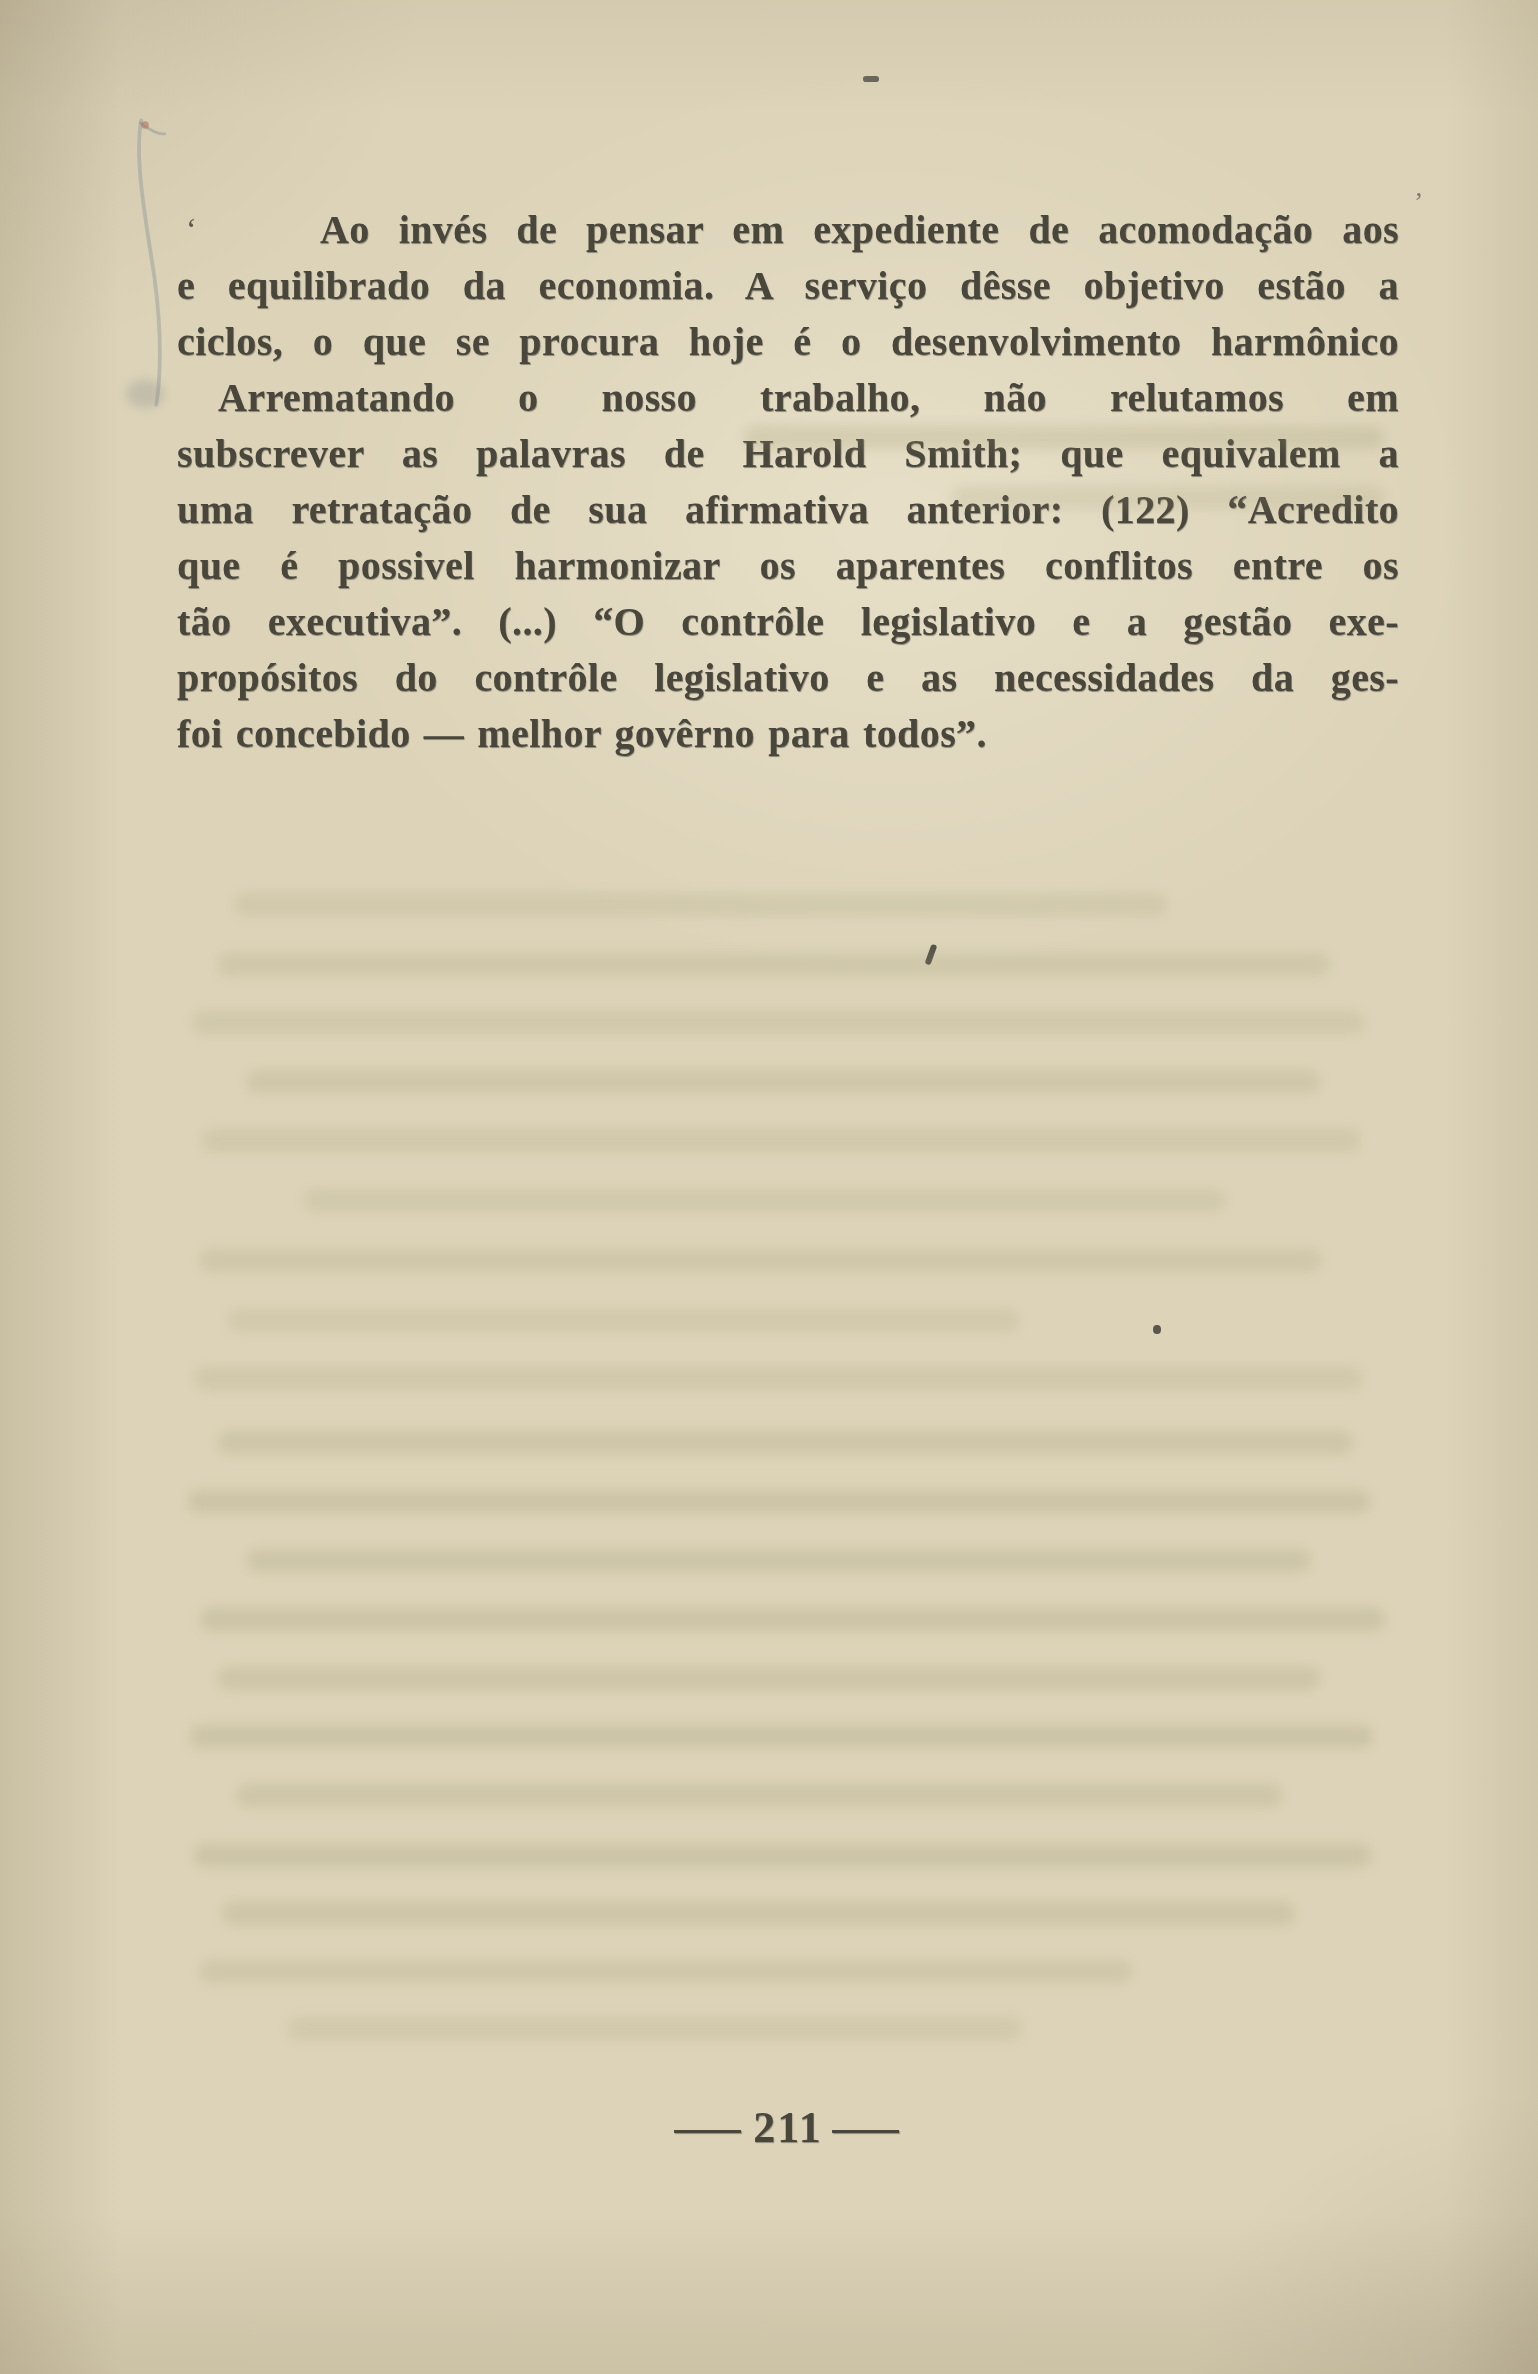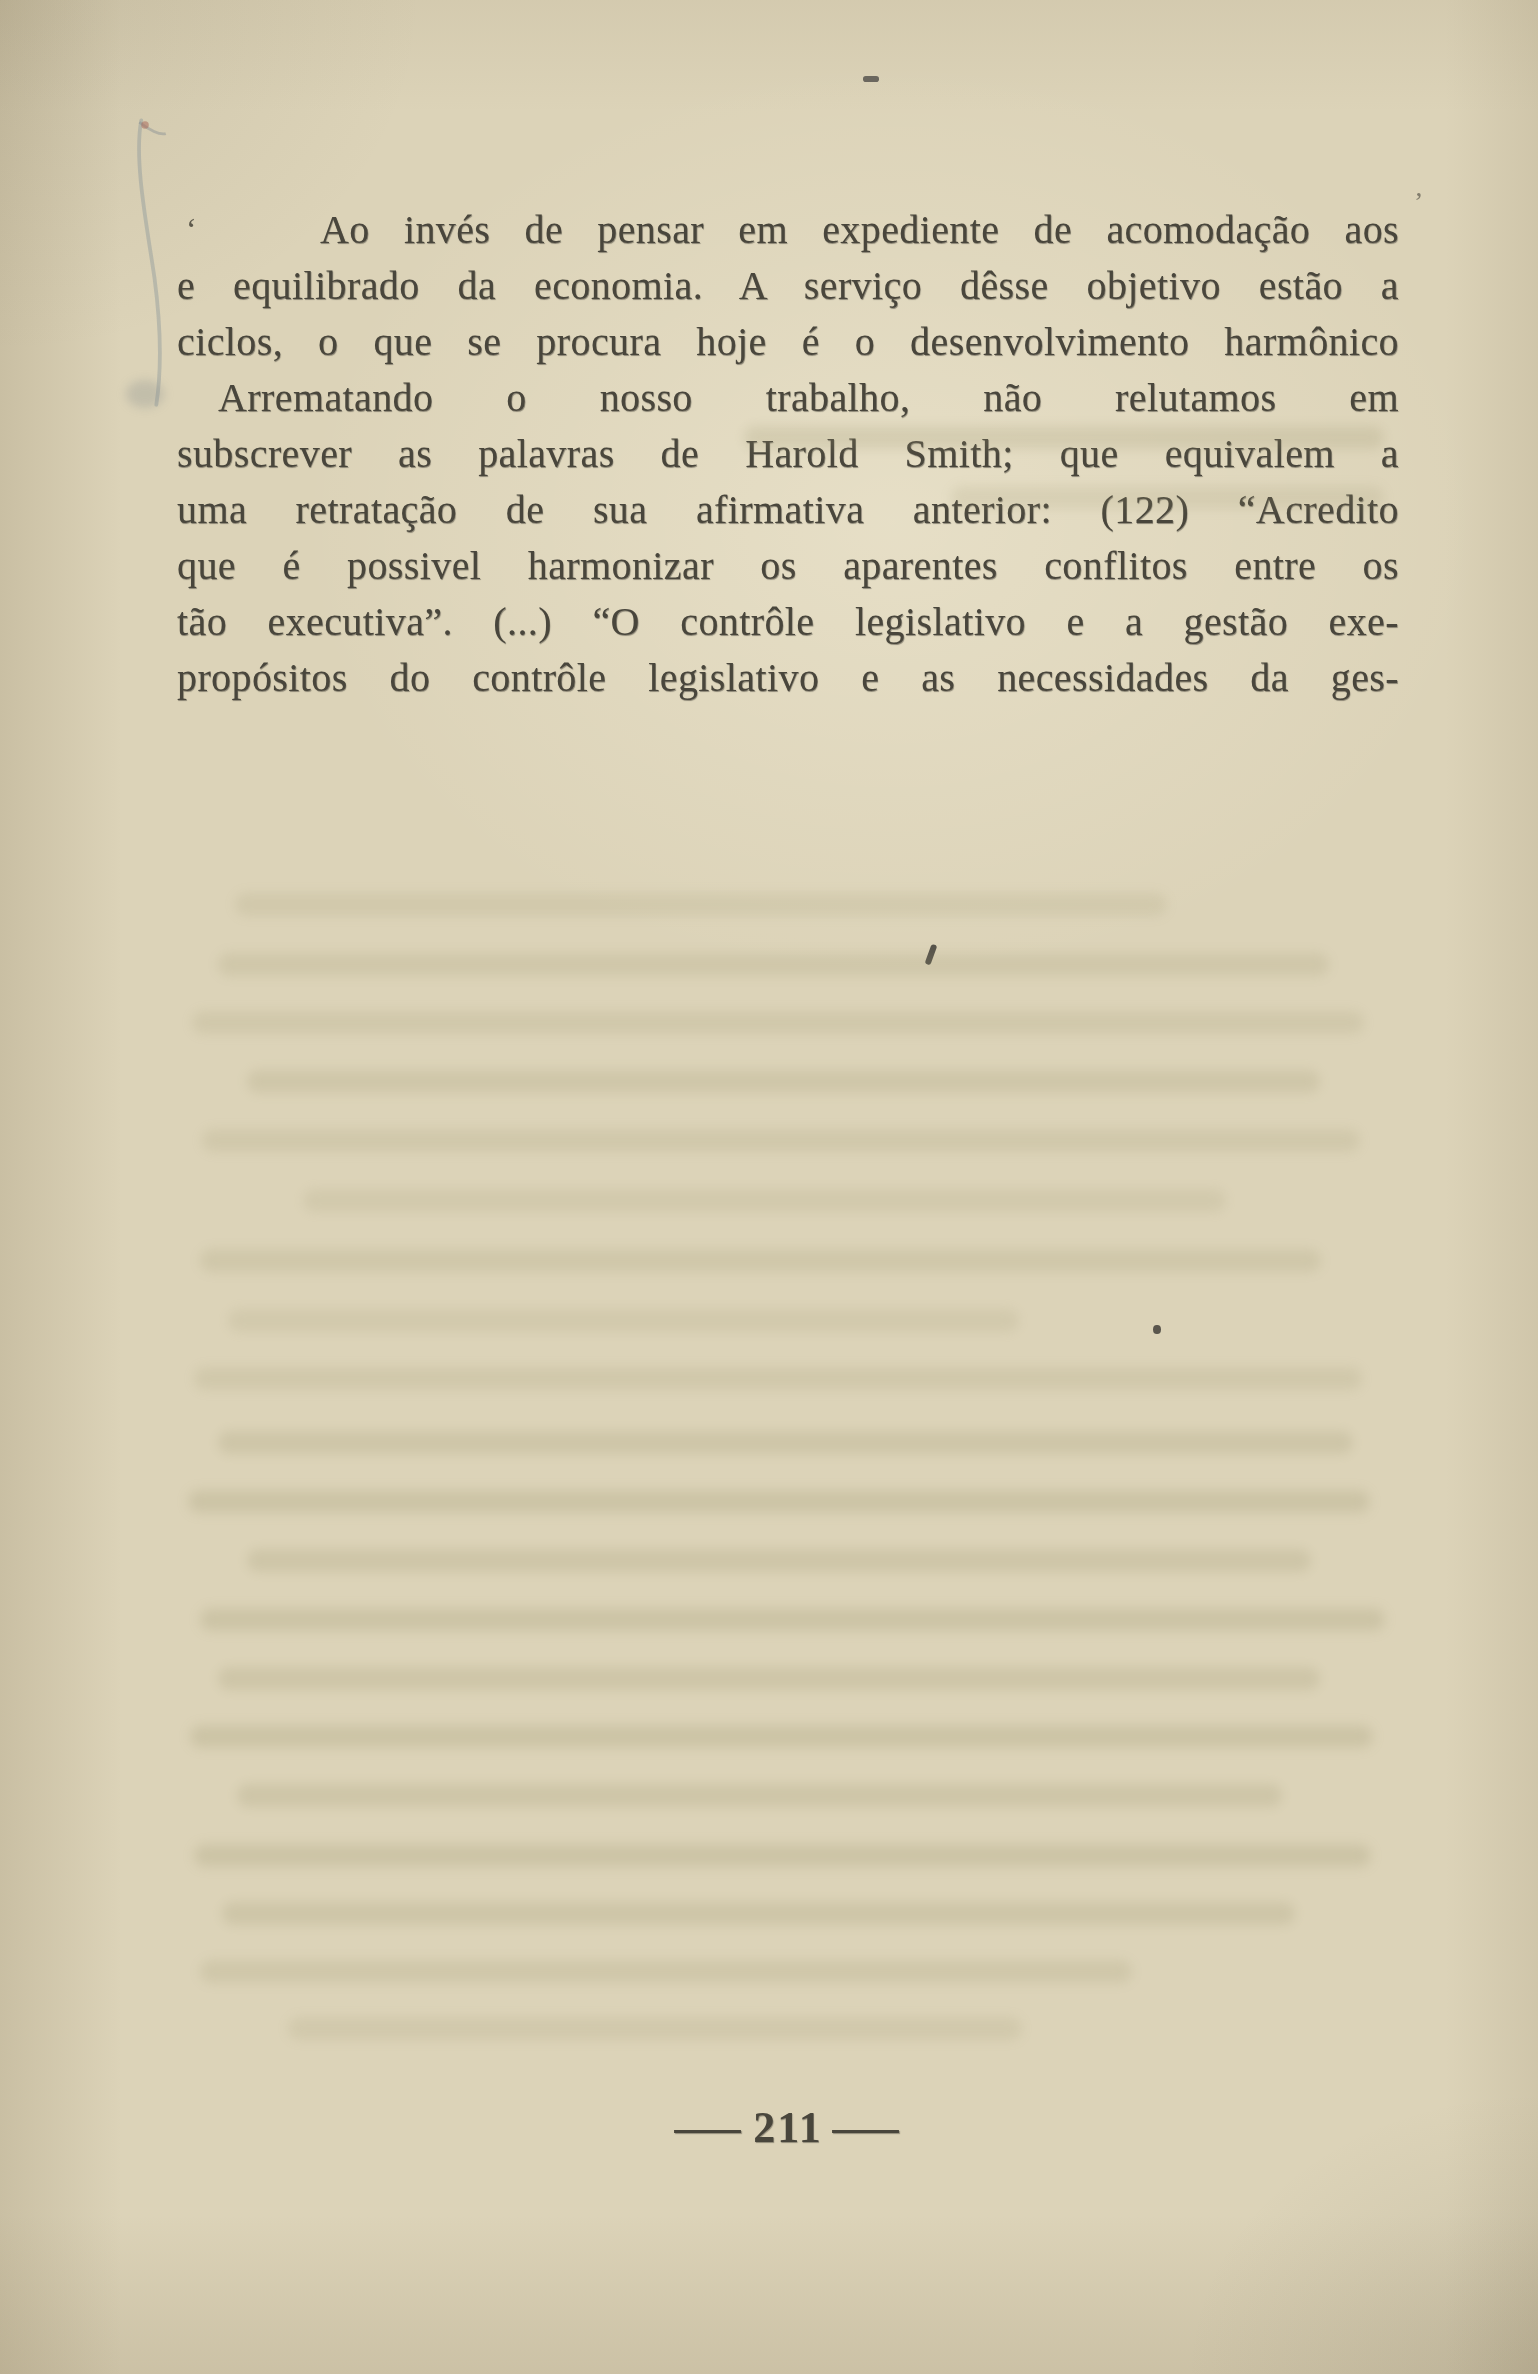--- a/index.html
+++ b/index.html
@@ -34,20 +34,21 @@
     font-size: 40px;
     line-height: 56px;
     height: 56px;
     white-space: nowrap;
     text-align: justify;
     text-align-last: justify;
     letter-spacing: 0.4px;
     word-spacing: 2.8px;
     text-shadow: 0.6px 0.6px 0.8px rgba(73, 70, 60, 0.55);
     filter: blur(0.2px);
+    font-weight: bold;
   }
   .tl.end {
     text-align-last: left;
   }
   .indent-wide { padding-left: 143px; }
   .indent-narrow { padding-left: 41px; }
   .footer {
     position: absolute;
     left: 177px;
     top: 2102px;
@@ -104,20 +105,21 @@
       <div class="tl">e equilibrado da economia. A serviço dêsse objetivo estão a</div>
       <div class="tl">ciclos, o que se procura hoje é o desenvolvimento harmônico</div>
     </div>
     <div>
       <div class="tl indent-narrow">Arrematando  o  nosso  trabalho,  não  relutamos  em</div>
       <div class="tl">subscrever as palavras de Harold Smith; que equivalem a</div>
       <div class="tl">uma retratação de sua afirmativa anterior: (122) “Acredito</div>
       <div class="tl">que é possivel harmonizar os aparentes conflitos  entre  os</div>
       <div class="tl">tão executiva”. (...) “O contrôle legislativo e a gestão exe-</div>
       <div class="tl">propósitos do contrôle legislativo e as necessidades da ges-</div>
+      <div class="tl end">foi concebido — melhor govêrno para todos”.</div>
     </div>
   </div>
 
   <div class="ghost" style="left:744px;  top:426px;  width:640px;  opacity:.45;"></div>
   <div class="ghost" style="left:951px; top:486px;  width:433px;  opacity:.35;"></div>
   <div class="ghost" style="left:235px;  top:893px;  width:932px;  opacity:.35;"></div>
   <div class="ghost" style="left:218px;  top:953px; width:1111px; opacity:.40;"></div>
   <div class="ghost" style="left:192px;  top:1011px; width:1172px; opacity:.36;"></div>
   <div class="ghost" style="left:247px;  top:1070px; width:1073px; opacity:.42;"></div>
   <div class="ghost" style="left:202px;  top:1129px; width:1158px; opacity:.36;"></div>

